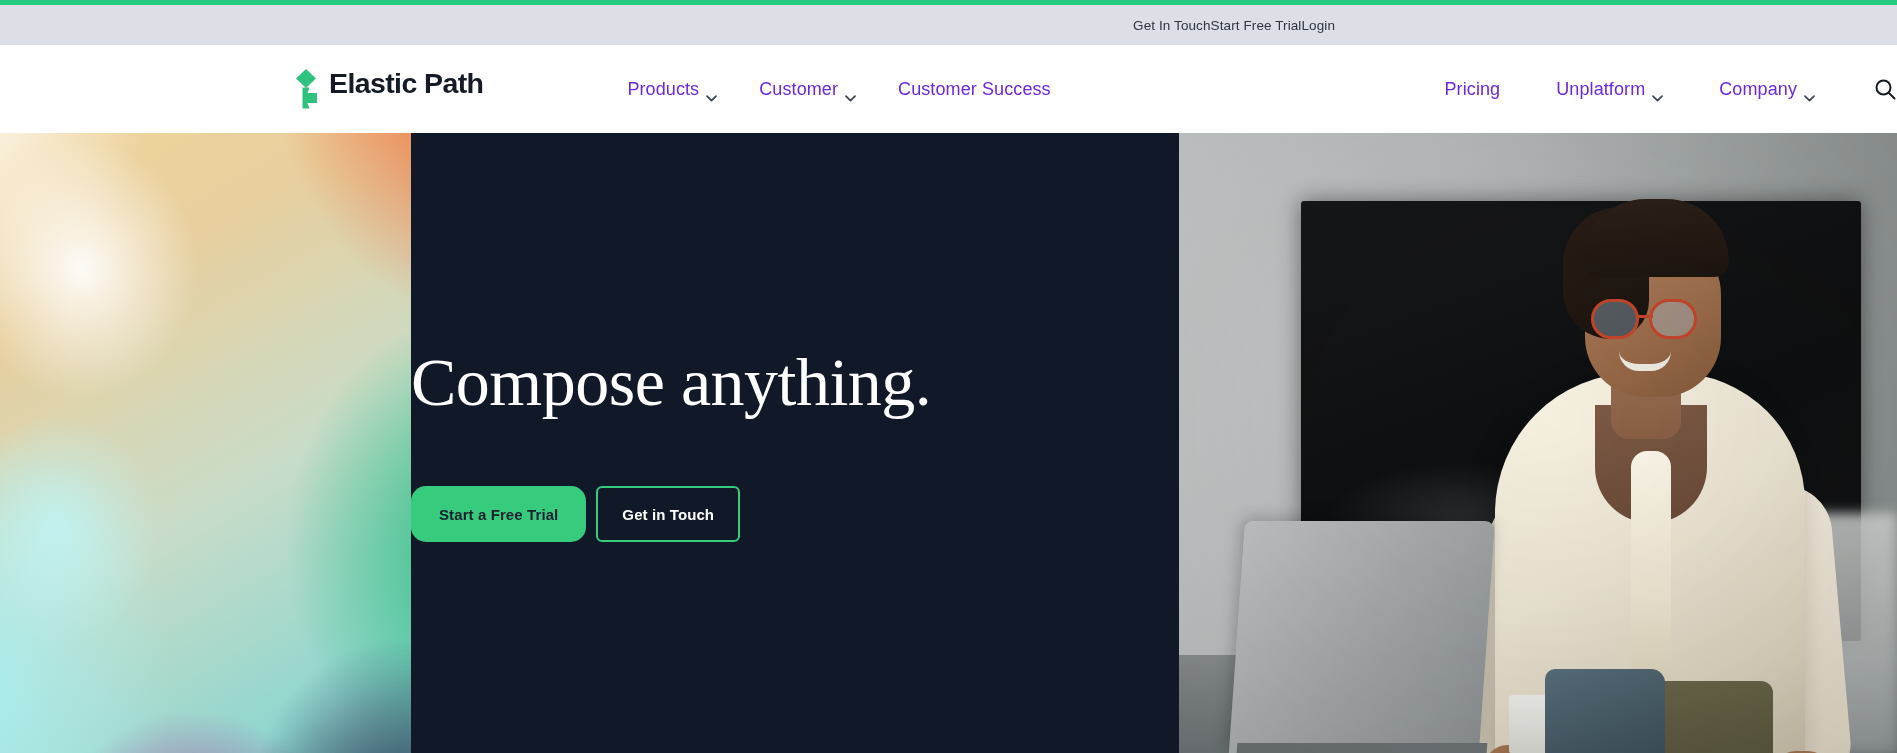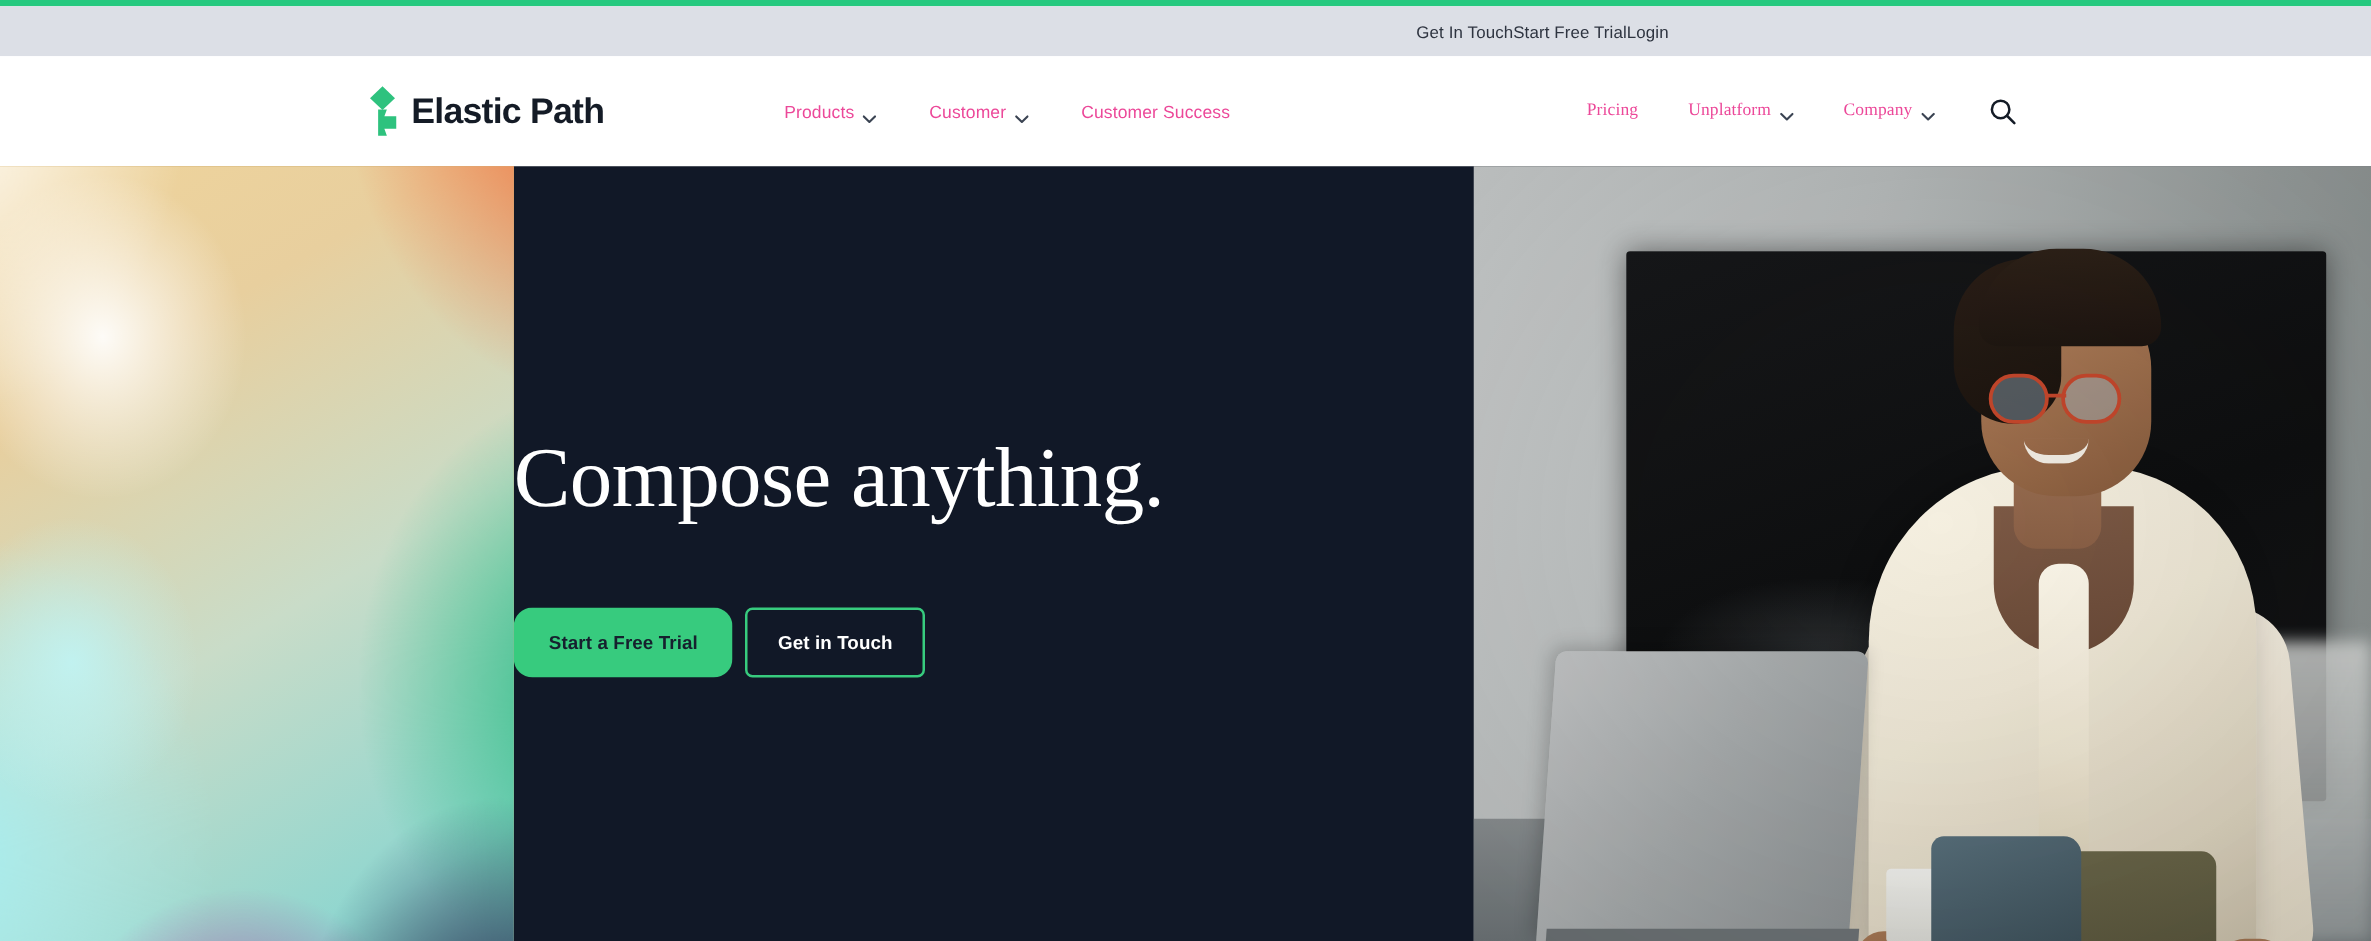--- a/index.html
+++ b/index.html
@@ -42,21 +42,21 @@
   .main-header {
     height:88px;
     width:100%;
     background:#ffffff;
     display:flex;
     align-items:center;
     position:relative;
   }
   .brand {
     display:flex;
-    align-items:center;
+    align-items:flex-start;
     margin-left:293px;
     cursor:pointer;
     gap:10px;
   }
   .brand-mark { width:26px; height:44px; display:block; flex:0 0 auto; }
   .brand-name {
     font-size:28.5px;
     font-weight:bold;
     color:#141b26;
     letter-spacing:-0.6px;
@@ -67,30 +67,28 @@
     display:flex;
     align-items:center;
     margin-left:144px;
     gap:42px;
   }
   .nav-secondary {
     display:flex;
     align-items:center;
     position:absolute;
     right:0;
-    padding-right:283px;
-    gap:40px;
-    font-family:Liberation Serif, serif;
+    gap:56px;
   }
   .nav-item {
     display:flex;
     align-items:center;
     gap:7px;
-    font-size:14px;
-    color:#ec4899;
+    font-size:18px;
+    color:#6d28d9;
     cursor:pointer;
     white-space:nowrap;
     letter-spacing:.1px;
   }
   .chev { width:11px; height:7px; display:block; flex:0 0 auto; }
   .search-btn {
     width:24px; height:24px;
     display:flex; align-items:center; justify-content:center;
     cursor:pointer;
     margin-left:2px;

